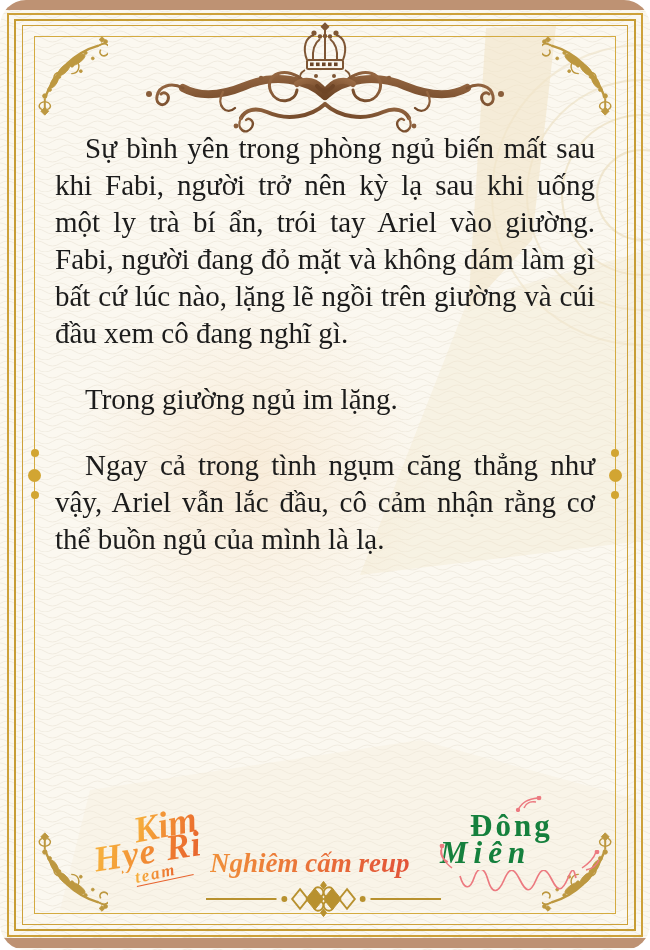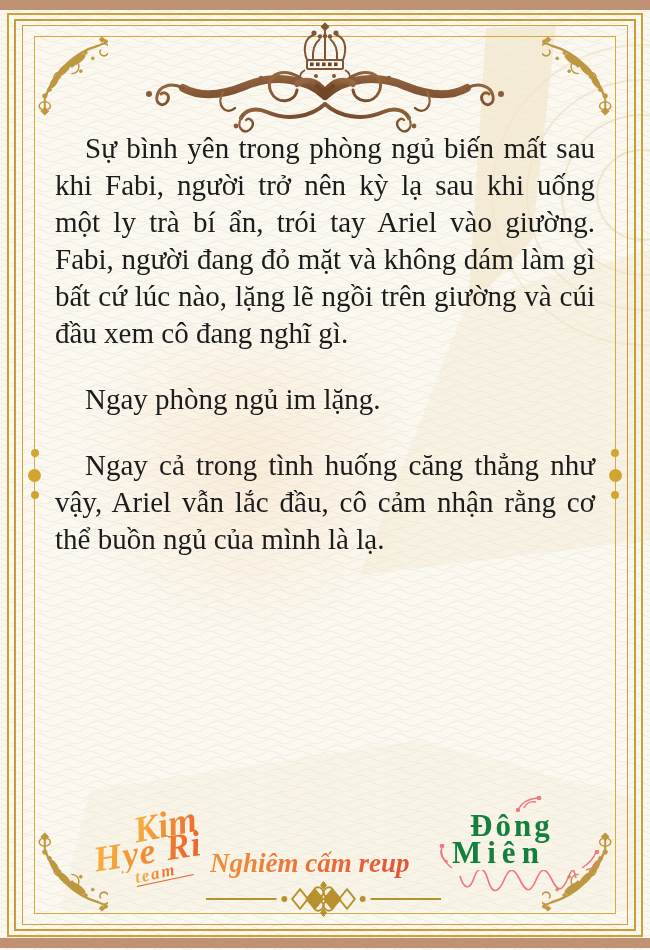--- a/index.html
+++ b/index.html
@@ -1,17 +1,17 @@
 <!DOCTYPE html>
 <html><head>
 <meta charset="utf-8">
 <style>
   html,body{margin:0;padding:0;background:#fff;}
   .page{position:relative;width:650px;height:950px;background:#FBF8F0;overflow:hidden;
-        font-family:"Liberation Serif", serif;}
+        font-family:"Liberation Serif", serif;border-radius:26px;}
   .bar{position:absolute;left:0;width:650px;background:#BE9273;}
   .bar.top{top:0;height:10px;}
   .bar.bottom{top:938px;height:10px;}
   .texture{position:absolute;left:0;top:0;pointer-events:none;}
   .frame{position:absolute;pointer-events:none;}
   .frame-a{inset:13px 7px;border:2.5px solid #CDA13A;}
   .frame-b{inset:19px 14px;border:2.5px solid #C79D35;}
   .frame-c{inset:25px 22px;border:1.8px solid #CDA13A;}
   .frame-d{inset:36px 34px;border:1.5px solid #D4AB41;}
   .side-dot{position:absolute;background:#D2A532;border-radius:50%;}
@@ -34,21 +34,21 @@
   .khr-team{font-size:17px;margin:-4px 0 0 38px;letter-spacing:2px;
        border-bottom:1.6px solid #E8632D;width:58px;transform:rotate(-3deg);}
   .warning{position:absolute;left:210px;top:48px;width:230px;
        font-style:italic;font-weight:bold;font-size:27px;
        background:linear-gradient(100deg,#F0913A,#E04A38);
        -webkit-background-clip:text;background-clip:text;color:transparent;}
   .divider{position:absolute;left:206px;top:80px;}
   .dm{position:absolute;left:440px;top:10px;width:160px;color:#15803d;line-height:1;}
   .dm-word{display:block;font-size:31px;letter-spacing:3px;font-weight:bold;}
   .dm-dong{margin-left:30px;}
-  .dm-mien{margin:-4px 0 0 12px;letter-spacing:6px;}
+  .dm-mien{margin:-4px 0 0 0;letter-spacing:6px;font-style:italic;}
   .dm .squiggle{margin:2px 0 0 18px;display:block;}
   .dm .sprig-top{position:absolute;left:74px;top:-14px;}
   .dm .sprig-left{position:absolute;left:-6px;top:34px;}
   .dm .sprig-right{position:absolute;left:140px;top:40px;}
 </style>
 </head>
 <body>
 
 <div class="page">
 
@@ -180,22 +180,22 @@
         <circle cx="101" cy="104" r="2.4" fill="#8A5E3B" stroke="none"></circle>
         <circle cx="126" cy="56" r="2.2" fill="#8A5E3B" stroke="none"></circle>
       </g>
       <use href="#flh" transform="matrix(-1,0,0,1,380,0)"></use>
       <path d="M182,64 C186,70 194,70 198,64" stroke="#6E4526" stroke-width="4" fill="none" stroke-linecap="round"></path>
     </svg>
   </div>
 
   <div class="text-block">
     <p>Sự bình yên trong phòng ngủ biến mất sau khi Fabi, người trở nên kỳ lạ sau khi uống một ly trà bí ẩn, trói tay Ariel vào giường.  Fabi, người đang đỏ mặt và không dám làm gì bất cứ lúc nào, lặng lẽ ngồi trên giường và cúi đầu xem cô đang nghĩ gì.</p>
-    <p>Ngay phòng ngủ im lặng.</p>
-    <p>Ngay cả trong tình huống căng thẳng như vậy, Ariel vẫn lắc đầu, cô cảm nhận rằng cơ thể buồn ngủ của mình là lạ.</p>
+    <p>Trong giường ngủ im lặng.</p>
+    <p>Ngay cả trong tình ngụm căng thẳng như vậy, Ariel vẫn lắc đầu, cô cảm nhận rằng cơ thể buồn ngủ của mình là lạ.</p>
   </div>
 
   <div class="footer">
 
     <div class="khr">
       <span class="khr-kim">Kim</span>
       <span class="khr-hyeri">Hye Ri</span>
       <span class="khr-team">team</span>
     </div>
 

